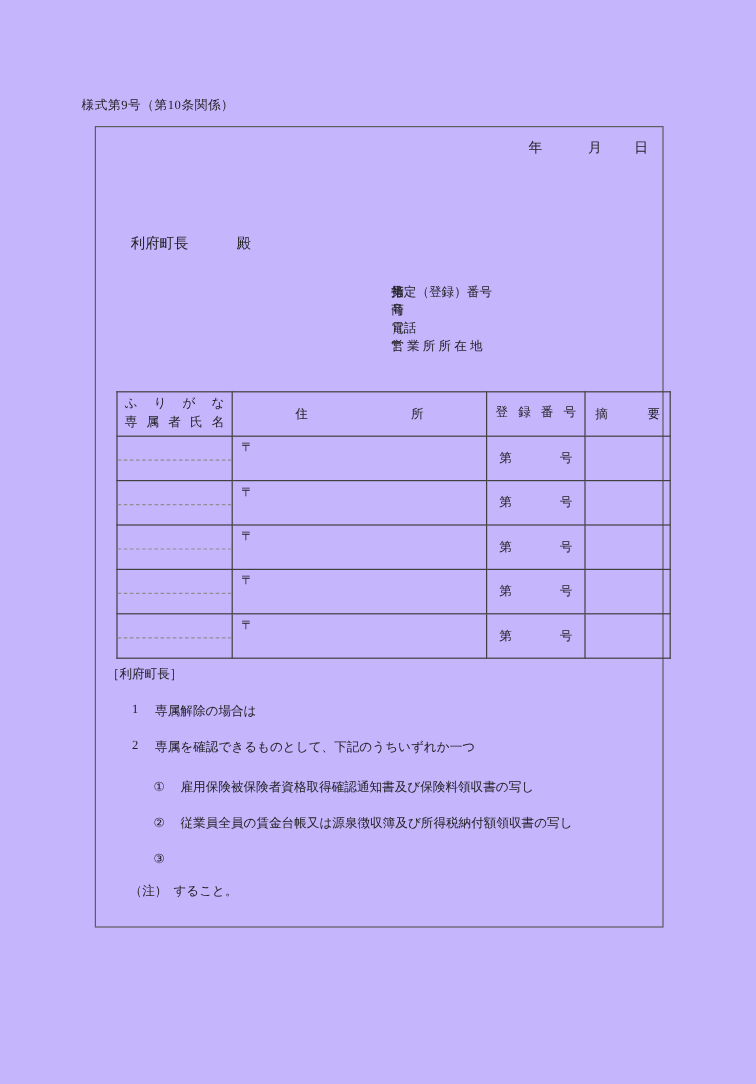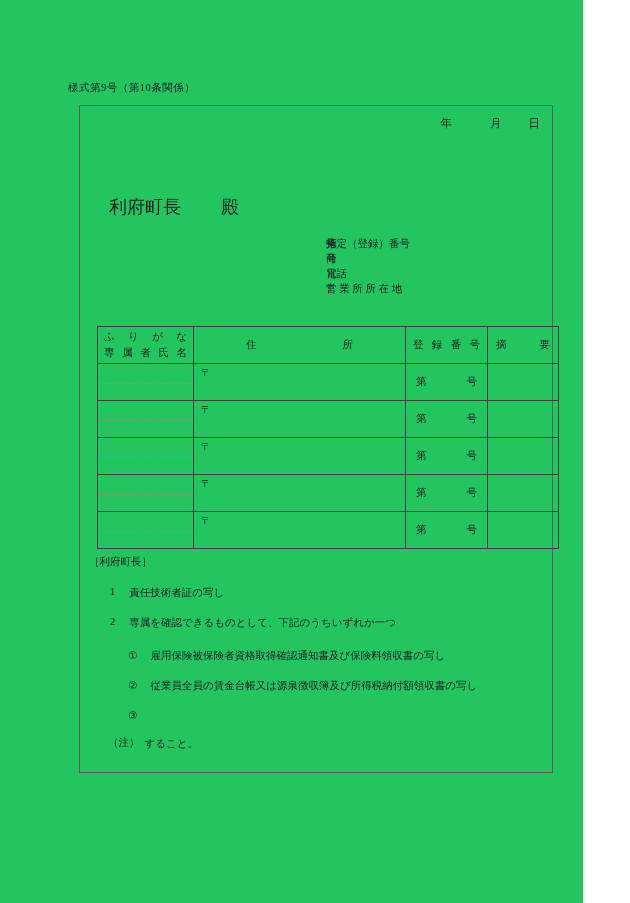--- a/index.html
+++ b/index.html
@@ -1,31 +1,31 @@
 <!DOCTYPE html>
 <html><head>
 <meta charset="utf-8">
 <style>
   html,body { margin:0; padding:0; }
   .sheet {
-    position:relative; width:583px; height:903px; background:#22c55e;
+    position:relative; width:630px; height:903px; background:#c4b5fd;
     font-family:"Liberation Serif","DejaVu Serif",serif; color:#1f1f1f;
     overflow:hidden;
   }
   .form-number { position:absolute; left:68px; top:81px; font-size:10.5px; letter-spacing:.5px; }
 
   .outer-box { position:absolute; left:79px; top:105px; width:472px; height:666px; border:1px solid #5d5d5d; }
 
   .date-line { position:absolute; top:10px; right:12px; font-size:11.5px; display:flex; }
   .date-line .gap-m { margin-left:38px; }
   .date-line .gap-d { margin-left:27px; }
 
   .form-title { position:absolute; top:55px; left:0; width:100%; text-align:center; font-size:12px; letter-spacing:1px; white-space:pre; }
 
-  .addressee { position:absolute; top:89px; left:29px; font-size:18px; display:flex; gap:40px; }
+  .addressee { position:absolute; top:89px; left:29px; font-size:12px; display:flex; gap:40px; }
 
   .info { position:absolute; left:246px; top:131px; width:220px; font-size:10.5px; }
   .info .line { position:relative; height:15px; }
   .info .line span { position:absolute; top:0; left:0; white-space:pre; }
   .info .l1-first  { left:118px; }
   .info .l1-go     { left:190px; }
   .info .l2-go     { left:72px;  }
   .info .l3-postal { left:95px;  }
   .info .l4-label  { left:65px;  }
   .info .l4-p1     { left:130px; }
@@ -197,21 +197,21 @@
             </td>
         <td class="cell-remarks"></td>
       </tr>
     </tbody>
       </table>
 
     <div class="attach attach-heading">［利府町長］</div>
 
     <div class="attach a-item a-item1">
       <span>1</span>
-      <span>責任技術者証の写し</span>
+      <span>専属解除の場合は</span>
     </div>
     <div class="attach a-item a-item2">
       <span>2</span>
       <span>専属を確認できるものとして、下記のうちいずれか一つ</span>
     </div>
 
     <div class="attach s-item s-item1">
       <span>①</span>
       <span>雇用保険被保険者資格取得確認通知書及び保険料領収書の写し</span>
     </div>

